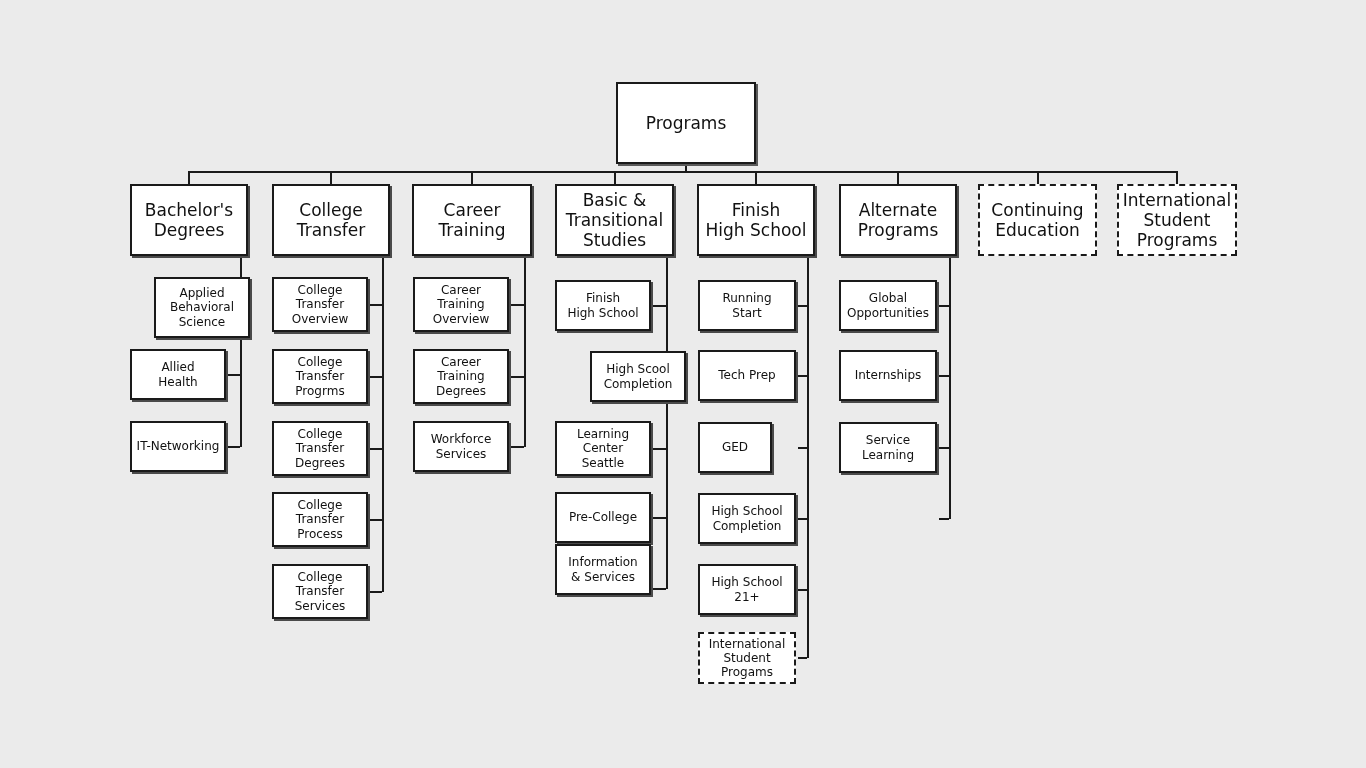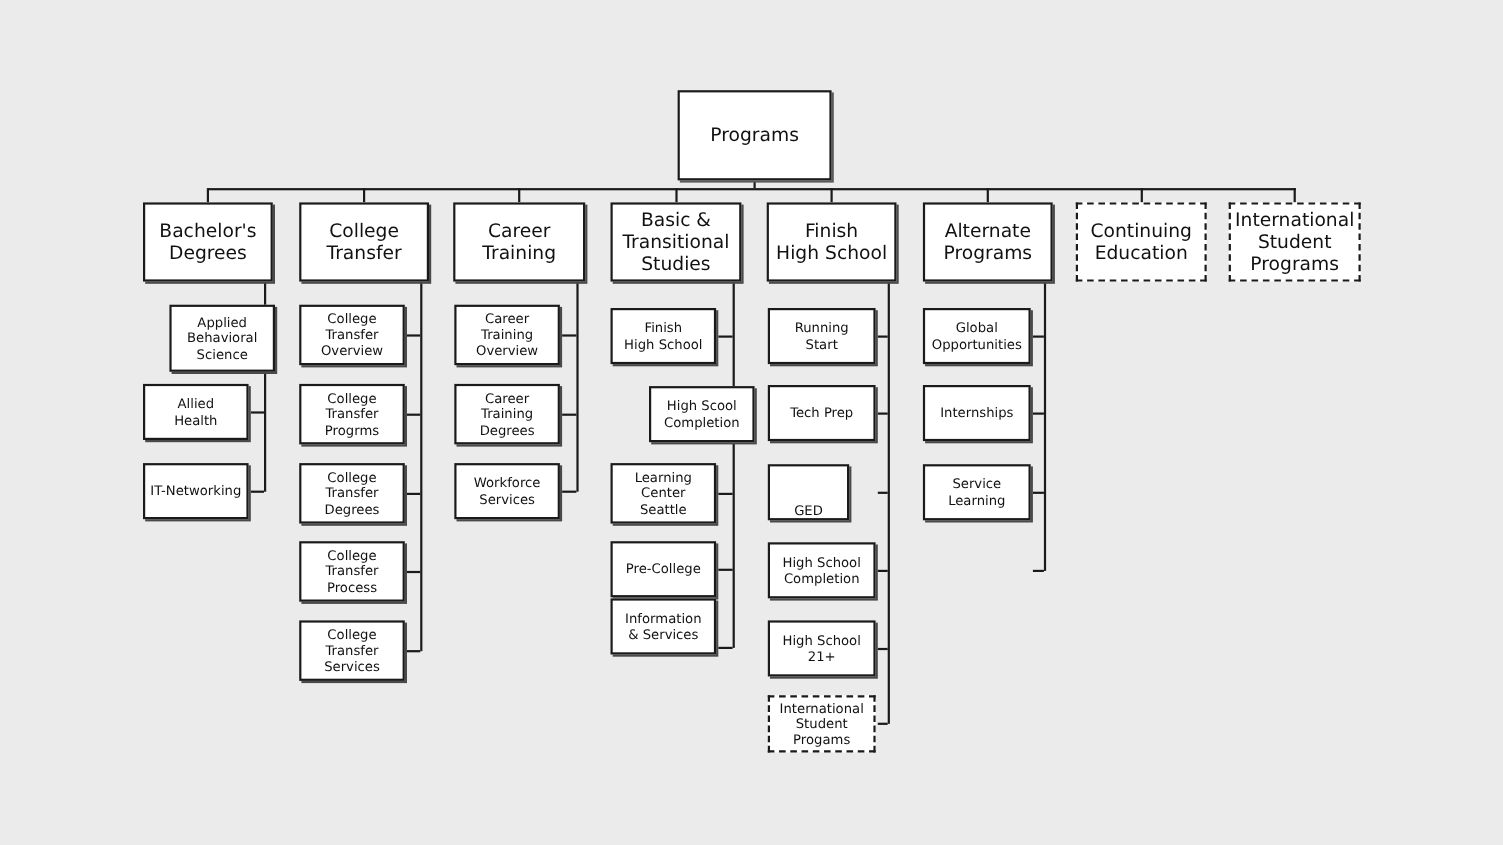--- a/index.html
+++ b/index.html
@@ -208,21 +208,21 @@
     <div class="conn-v" style="left: 807px; top: 256px; height: 402px;"></div>
     <div class="node level2" style="left: 698px; top: 280px; width: 98px; height: 51px;">
       <span class="label">Running
 Start</span>
     </div>
     <div class="stub" style="left: 798px; top: 305px; width: 9px;"></div>
     <div class="node level2" style="left: 698px; top: 350px; width: 98px; height: 51px;">
       <span class="label">Tech Prep</span>
     </div>
     <div class="stub" style="left: 798px; top: 375px; width: 9px;"></div>
-    <div class="node level2" style="left: 698px; top: 422px; width: 74px; height: 51px; align-items: flex-end;">
+    <div class="node level2" style="left: 698px; top: 422px; width: 74px; height: 51px;">
       <span class="label">GED</span>
     </div>
     <div class="stub" style="left: 798px; top: 447px; width: 9px;"></div>
     <div class="node level2" style="left: 698px; top: 493px; width: 98px; height: 51px;">
       <span class="label">High School
 Completion</span>
     </div>
     <div class="stub" style="left: 798px; top: 518px; width: 9px;"></div>
     <div class="node level2" style="left: 698px; top: 564px; width: 98px; height: 51px;">
       <span class="label">High School

